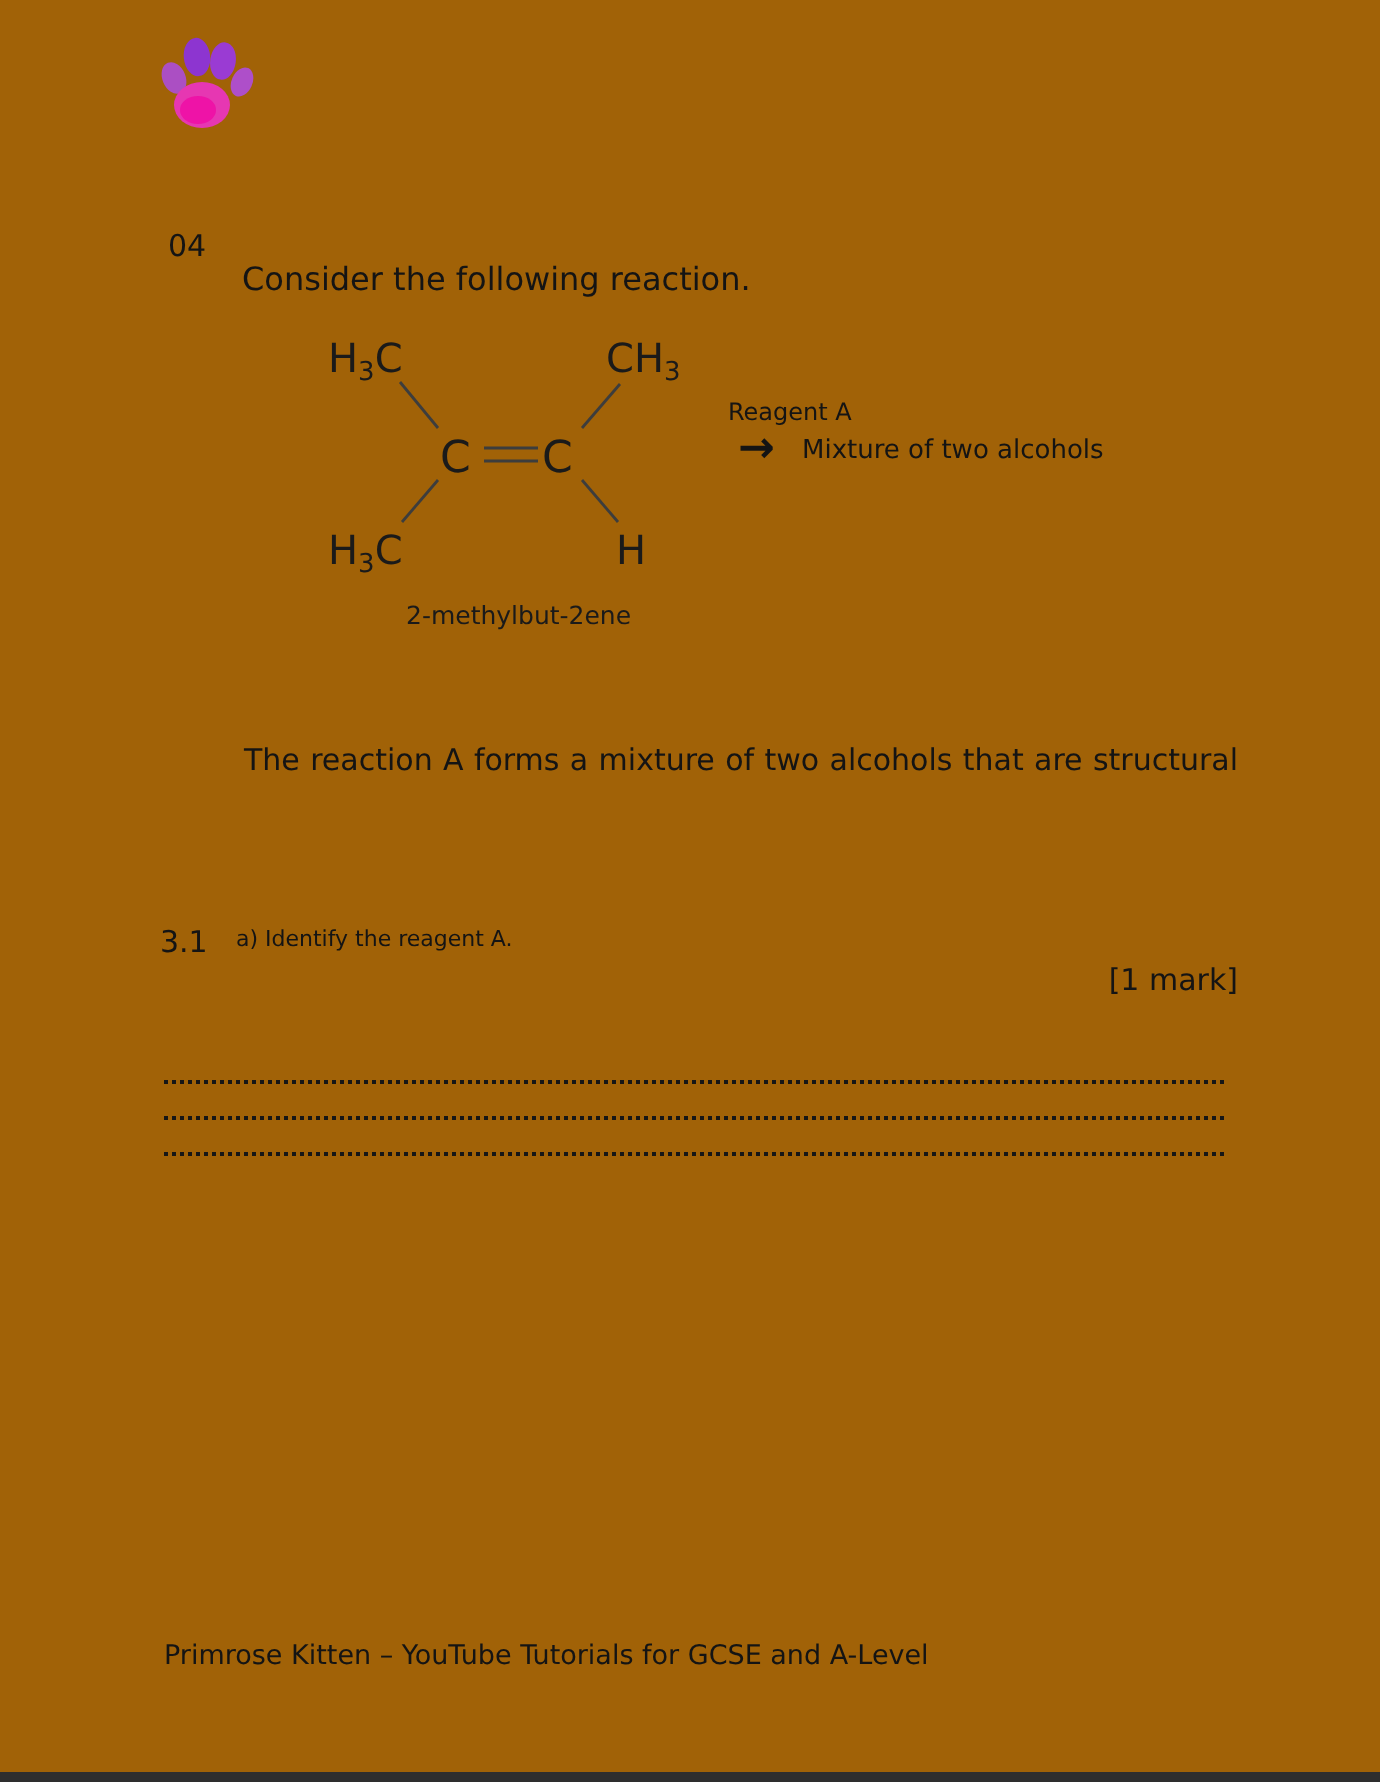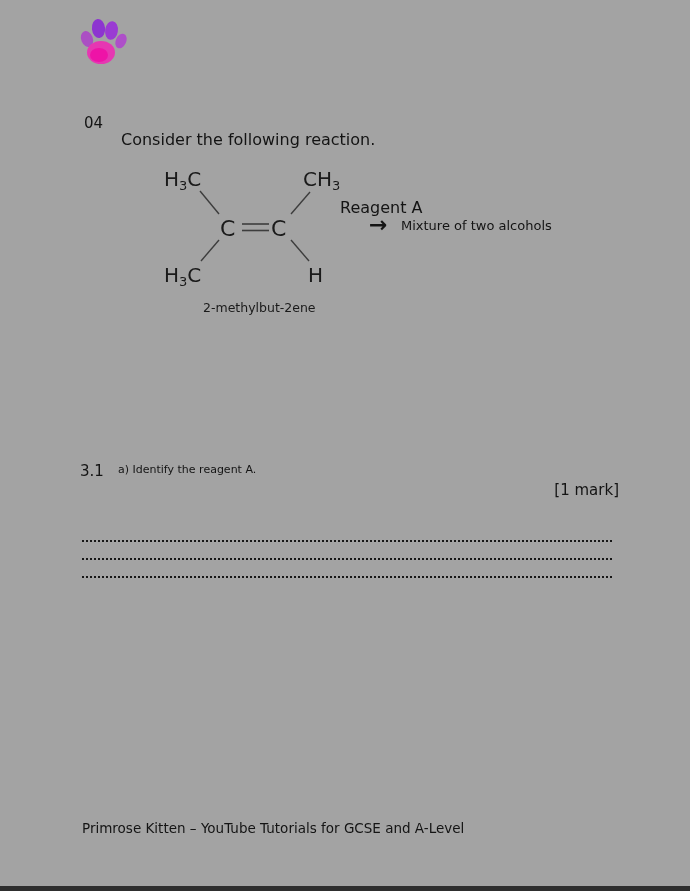--- a/index.html
+++ b/index.html
@@ -1,20 +1,20 @@
 <!DOCTYPE html>
 <html><head>
 <meta charset="utf-8">
 <style>
   html,body { margin:0; padding:0; background:#ffffff; }
   .page {
     position: relative;
     width: 690px;
     height: 891px;
-    background: #a3a3a3;
+    background: #a16207;
     font-family: "DejaVu Sans", "Liberation Sans", sans-serif;
     color: #141414;
     overflow: hidden;
   }
   .abs { position: absolute; }
 
   
   .logo { left: 76px; top: 16px; width: 52px; height: 50px; }
 
   
@@ -23,21 +23,21 @@
 
   
   .molecule { left: 150px; top: 158px; width: 210px; height: 162px; }
   .molecule text { font-family: "DejaVu Sans", "Liberation Sans", sans-serif; fill: #1a1a1a; }
   .mol-label { font-size: 20px; }
   .mol-sub   { font-size: 13px; }
   .mol-c     { font-size: 22px; }
   .mol-caption { font-size: 12.5px; fill: #222; }
 
   
-  .reagent { left: 340px; top: 200px; font-size: 16px; line-height: 1; }
+  .reagent { left: 364px; top: 200px; font-size: 12px; line-height: 1; }
   .arrow   { left: 369px; top: 214px; font-size: 22px; line-height: 1; font-weight: bold; }
   .product { left: 401px; top: 219px; font-size: 13px; line-height: 1; text-align: center; }
 
   
   .paragraph { left: 122px; top: 370px; width: 497px; font-size: 15px; }
   .paragraph .line { line-height: 21px; }
   .paragraph .justify { text-align: justify; text-align-last: justify; }
   .sub-sm { font-size: 11px; vertical-align: -2px; }
 
   
@@ -95,20 +95,21 @@
     <text x="158" y="124" class="mol-label"><tspan>H</tspan></text>
 
     <text x="53" y="154" class="mol-caption">2-methylbut-2ene</text>
   </svg>
 
   <span class="abs reagent">Reagent A</span>
   <span class="abs arrow">→</span>
   <span class="abs product">Mixture of two alcohols</span>
 
   <div class="abs paragraph">
+    <div class="line justify">The reaction A forms a mixture of two alcohols that are structural</div>
   </div>
 
   <span class="abs subq-num">3.1</span>
   <span class="abs subq-text">a) Identify the reagent A.</span>
   <div class="abs marks">[1 mark]</div>
 
   <div class="abs answer-line al-1"></div>
   <div class="abs answer-line al-2"></div>
   <div class="abs answer-line al-3"></div>
 

